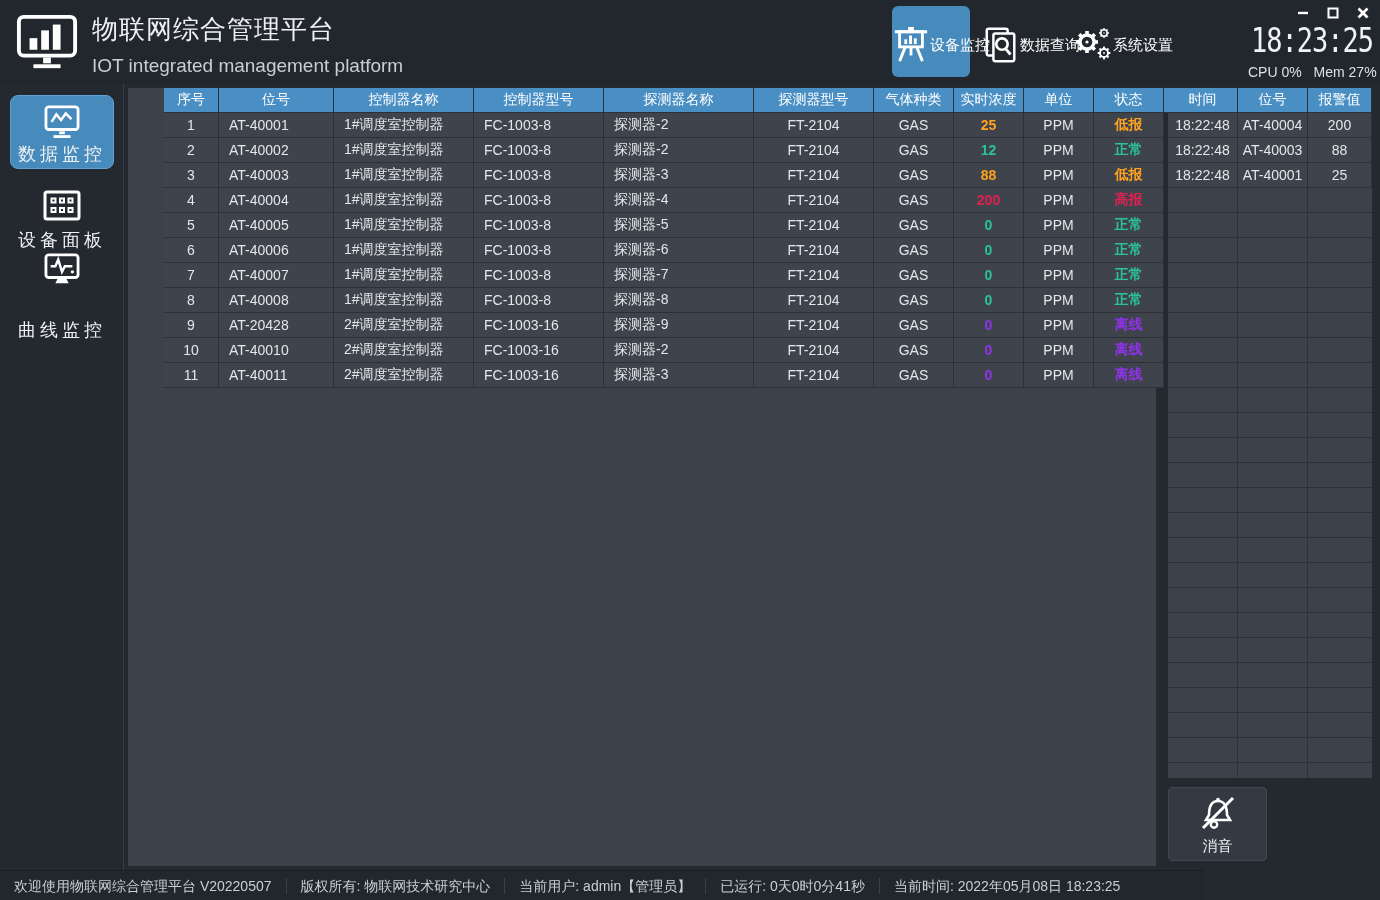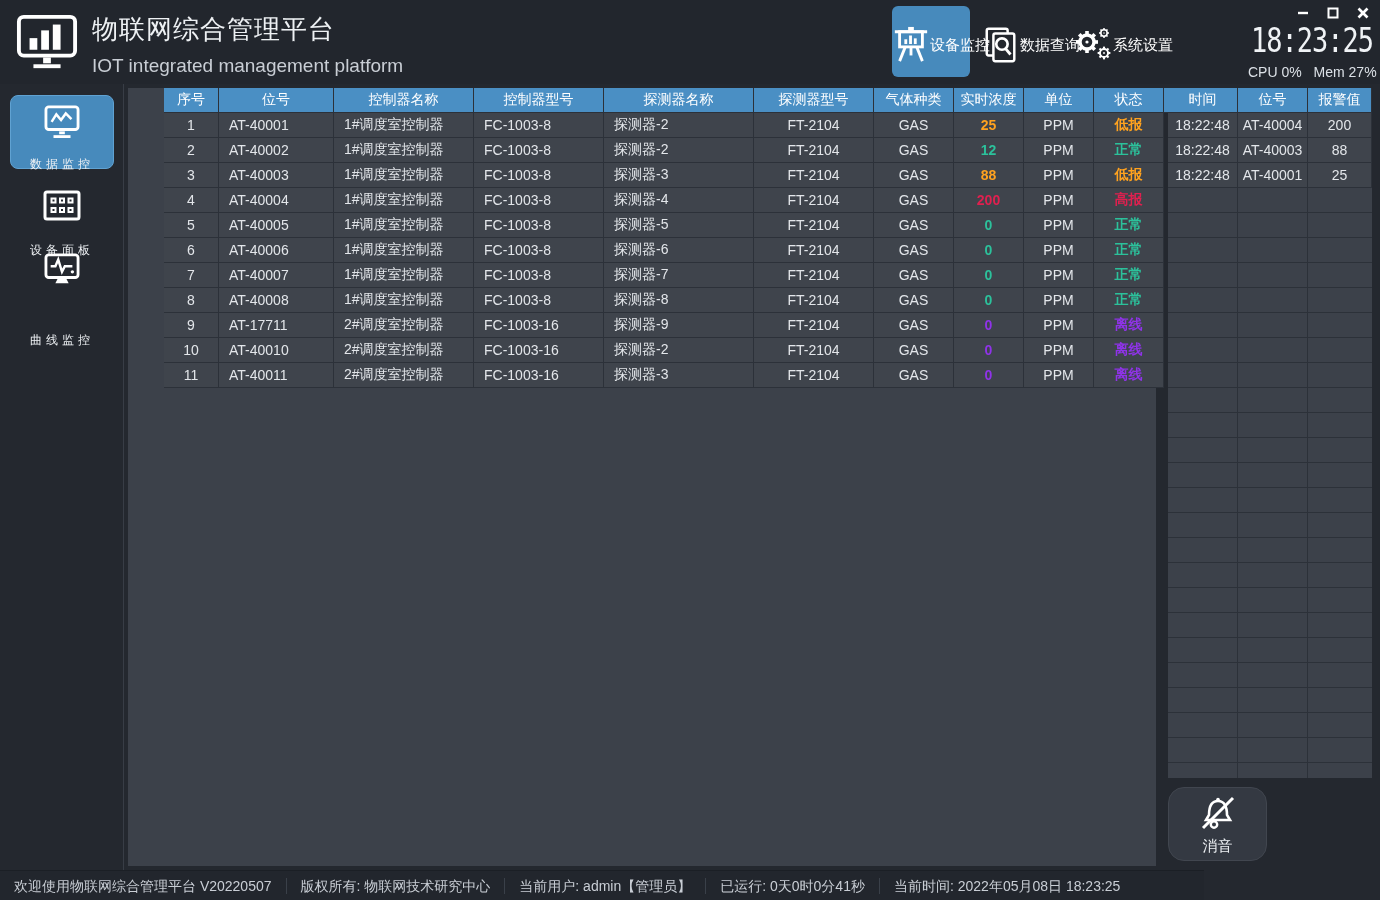--- a/index.html
+++ b/index.html
@@ -35,21 +35,21 @@
   .clock-block{position:absolute;left:1248px;top:20px;width:128px;text-align:center;}
   .clock{font-family:"DejaVu Sans Mono",monospace;font-size:27px;letter-spacing:-1px;color:#f0f3f6;transform:scaleY(1.28);transform-origin:top center;white-space:nowrap;}
   .sysinfo{margin-top:13px;font-size:14px;color:#dbe0e6;white-space:nowrap;}
   .sysinfo span + span{margin-left:8px;}
   .win-controls{position:absolute;right:8px;top:5px;display:flex;gap:12px;}
   .win-controls span{width:18px;height:16px;display:flex;align-items:center;justify-content:center;cursor:pointer;}
 
   
   .sidebar{position:absolute;left:0;top:84px;width:124px;height:786px;background:var(--bg-window);border-right:1px solid #383d46;}
   .side-item{position:absolute;left:10px;width:104px;display:flex;flex-direction:column;align-items:center;cursor:pointer;padding-top:8px;}
-  .side-item .side-label{font-size:12px;letter-spacing:4px;color:#eef1f4;margin-top:18px;white-space:nowrap;}
+  .side-item .side-label{font-size:18px;letter-spacing:4px;color:#eef1f4;margin-top:4px;white-space:nowrap;}
   .side-item.active{background:var(--blue-btn);border:1px solid #60a2d2;border-radius:8px;height:74px;}
   #side-item-0{top:11px;}
   #side-item-1{top:96px;}
   #side-item-2{top:160px;gap:28px;}
 
   
   .main-panel{position:absolute;left:128px;top:88px;width:1028px;height:778px;background:var(--bg-panel);}
   .trow{display:grid;grid-template-columns:55px 115px 140px 130px 150px 120px 80px 70px 70px 70px 14px;height:25px;margin-left:36px;}
   .cell{display:flex;align-items:center;font-size:14px;color:var(--txt);background:var(--bg-cell);border-right:1px solid var(--line);border-bottom:1px solid var(--line);overflow:hidden;white-space:nowrap;}
   .c-center{justify-content:center;}
@@ -65,21 +65,21 @@
   .alarm-panel{position:absolute;left:1168px;top:88px;width:204px;height:690px;background:var(--bg-panel);}
   .arow{display:grid;grid-template-columns:70px 70px 64px;height:25px;}
   .alarm-empty{height:590px;background-color:var(--bg-panel);
     background-image:
       repeating-linear-gradient(to bottom, transparent 0, transparent 24px, var(--line) 24px, var(--line) 25px),
       linear-gradient(var(--line),var(--line)),
       linear-gradient(var(--line),var(--line));
     background-size:100% 100%,1px 100%,1px 100%;
     background-position:0 0,69px 0,139px 0;
     background-repeat:repeat,no-repeat,no-repeat;}
-  .action-btn{position:absolute;top:787px;width:99px;height:74px;background:#343942;border:1px solid #41464f;border-radius:16px;display:flex;flex-direction:column;align-items:center;justify-content:center;cursor:pointer;}
+  .action-btn{position:absolute;top:787px;width:99px;height:74px;background:#343942;border:1px solid #41464f;border-radius:4px;display:flex;flex-direction:column;align-items:center;justify-content:center;cursor:pointer;}
   .action-btn .action-label{font-size:15px;color:#eef1f4;margin-top:4px;}
   #mute-btn{left:1168px;}
   #clear-btn{left:1273px;}
 
   
   .statusbar{position:absolute;left:0;top:870px;width:1204px;height:30px;background:var(--bg-topbar);display:flex;align-items:center;border-top:1px solid #1b1f25;}
   .sb-item{font-size:14px;color:var(--txt-dim);padding:0 14px;line-height:16px;white-space:nowrap;}
   .sb-item + .sb-item{border-left:1px solid #3a4049;}
   svg{display:block;}
 </style>
@@ -364,21 +364,21 @@
           <div class="cell c-left">探测器-8</div>
           <div class="cell c-center">FT-2104</div>
           <div class="cell c-center">GAS</div>
           <div class="cell c-center conc" data-state="normal">0</div>
           <div class="cell c-center">PPM</div>
           <div class="cell c-center status" data-state="normal">正常</div>
         </div>
 
         <div class="trow">
           <div class="cell c-center">9</div>
-          <div class="cell c-left">AT-17711</div>
+          <div class="cell c-left">AT-20428</div>
           <div class="cell c-left">2#调度室控制器</div>
           <div class="cell c-left">FC-1003-16</div>
           <div class="cell c-left">探测器-9</div>
           <div class="cell c-center">FT-2104</div>
           <div class="cell c-center">GAS</div>
           <div class="cell c-center conc" data-state="offline">0</div>
           <div class="cell c-center">PPM</div>
           <div class="cell c-center status" data-state="offline">离线</div>
         </div>
 

